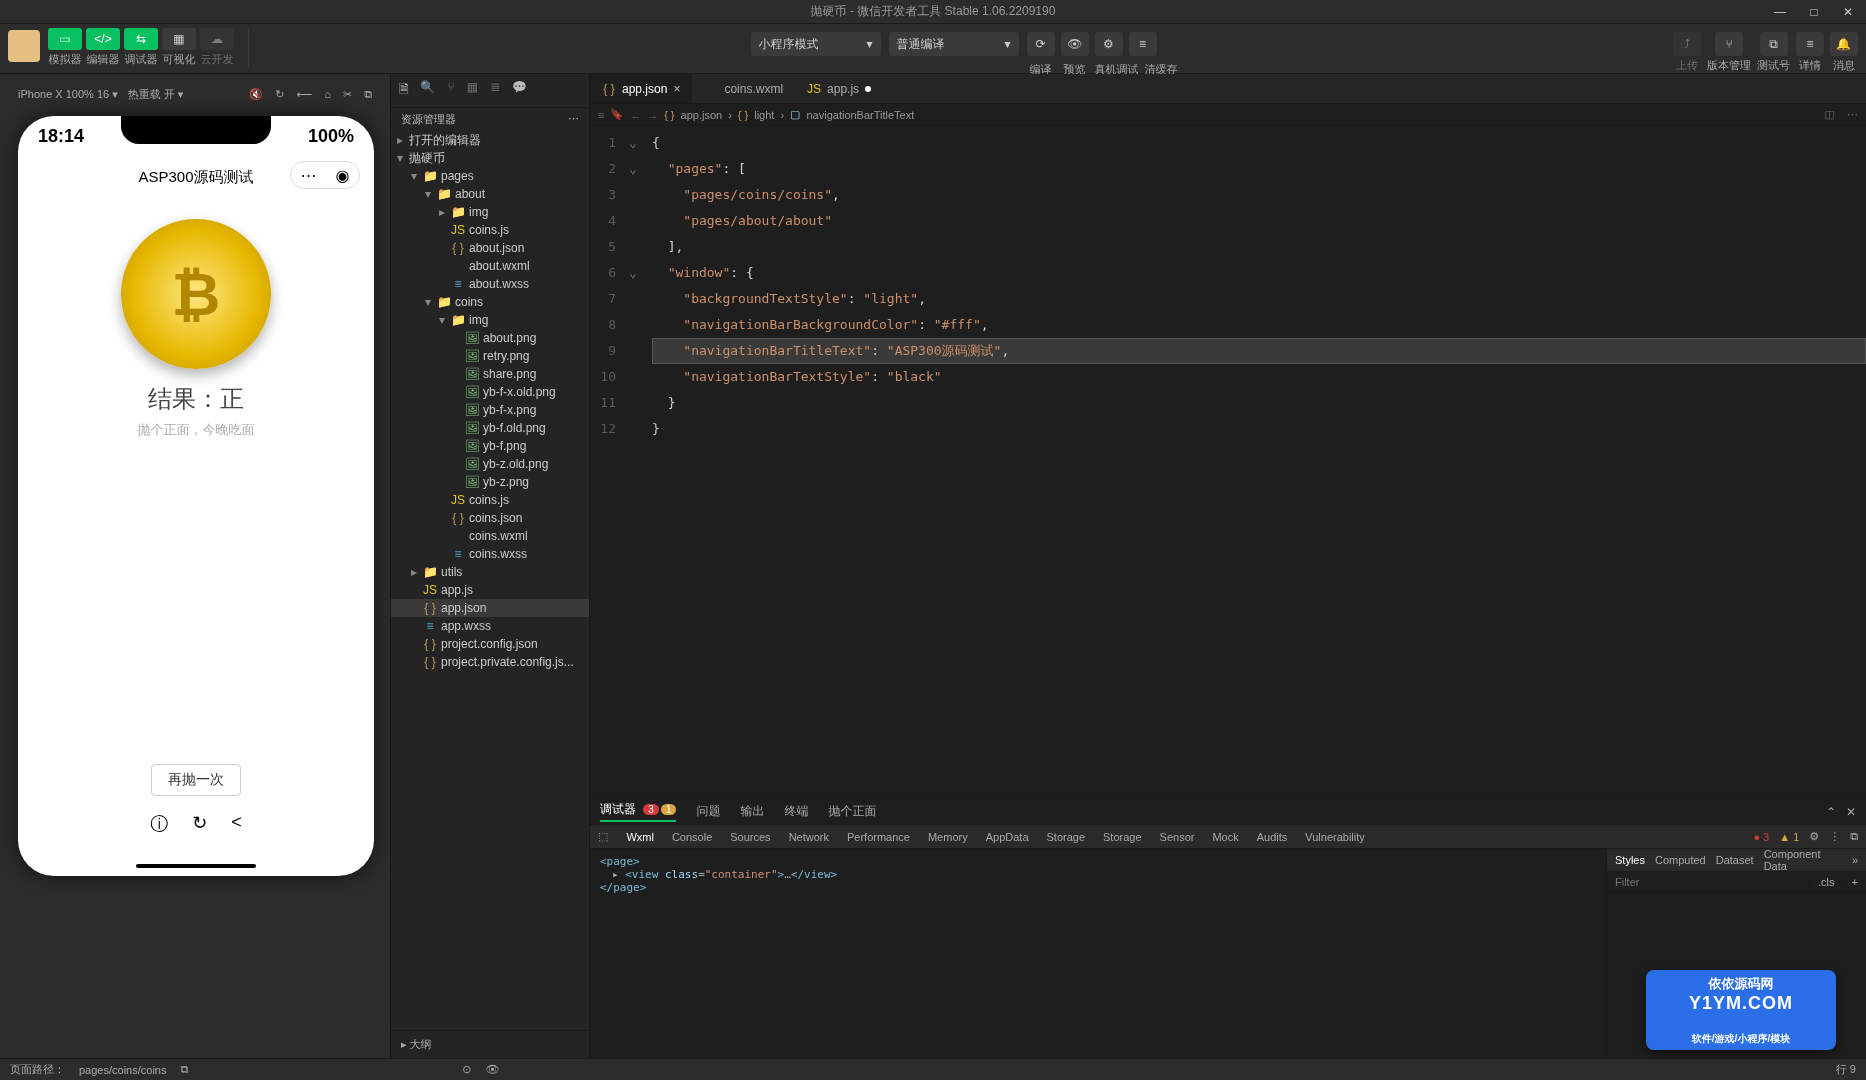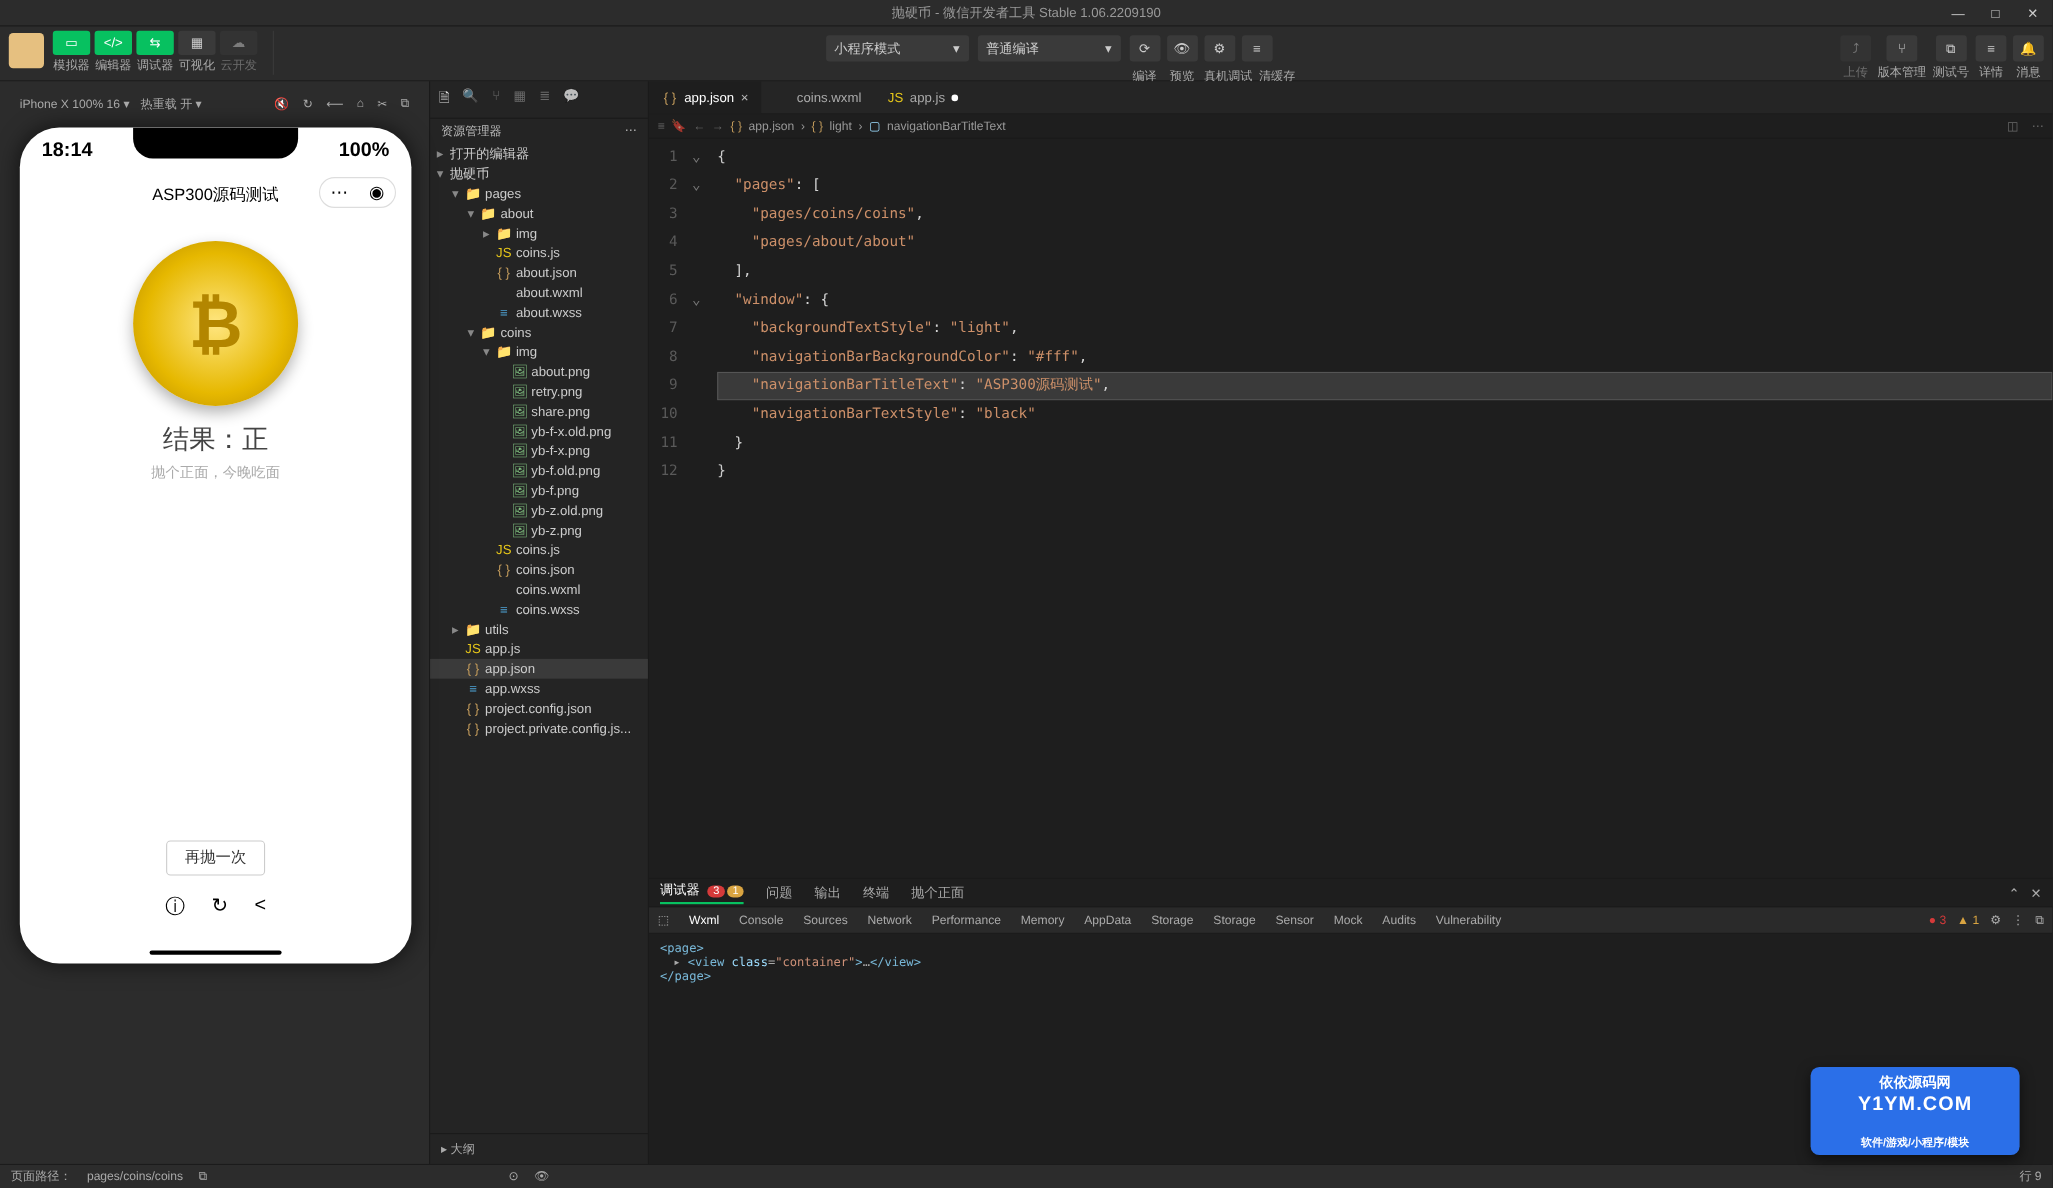--- a/index.html
+++ b/index.html
@@ -514,20 +514,34 @@
             <span>⋮</span>
             <span>⧉</span>
           </div>
         </div>
       <div class="dev-body">
         <div class="dom-pane">
           <div><span class="tag">&lt;page&gt;</span></div>
           <div style="padding-left:12px">▸ <span class="tag">&lt;view</span> <span class="attr">class</span>=<span class="str2">"container"</span><span class="tag">&gt;</span>…<span class="tag">&lt;/view&gt;</span></div>
           <div><span class="tag">&lt;/page&gt;</span></div>
         </div>
+        <div class="style-pane">
+          <div class="style-tabs" id="style-tabs">
+              <span class="active">Styles</span>
+              <span>Computed</span>
+              <span>Dataset</span>
+              <span>Component Data</span>
+              <span class="arrow">»</span>
+            </div>
+          <div class="style-filter">
+            <input placeholder="Filter" style="">
+            <span class="cls">.cls</span>
+            <span class="cls">+</span>
+          </div>
+        </div>
       </div>
     </div>
   </div>
 </div>
 
 <div class="statusline">
   <span>页面路径：</span>
   <span>pages/coins/coins</span>
   <span>⧉</span>
   <span style="margin-left:260px">⊙</span>

